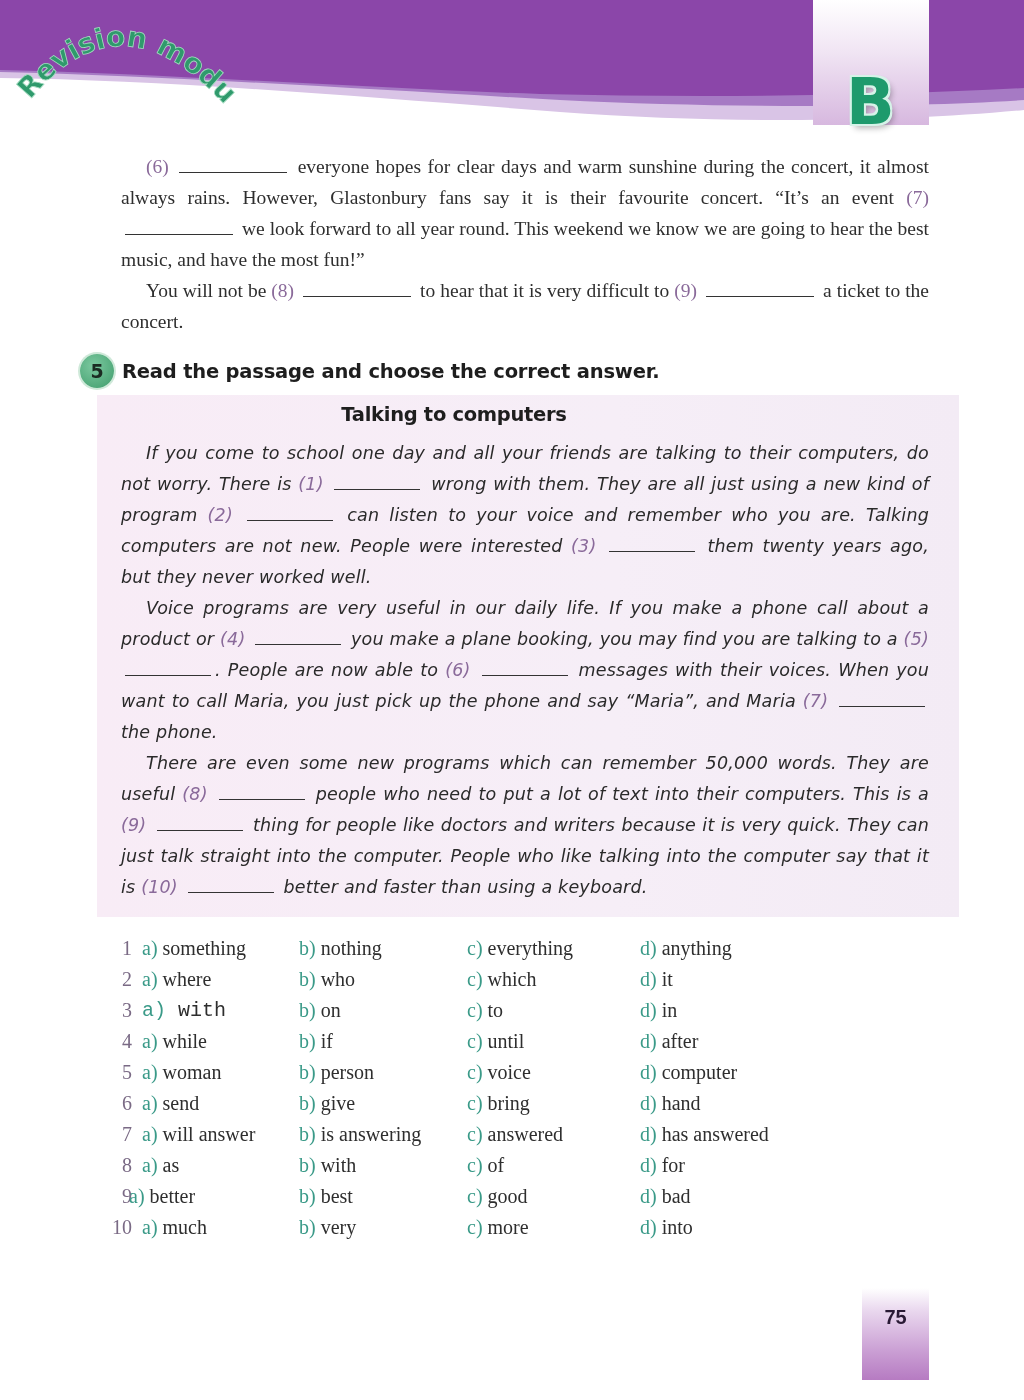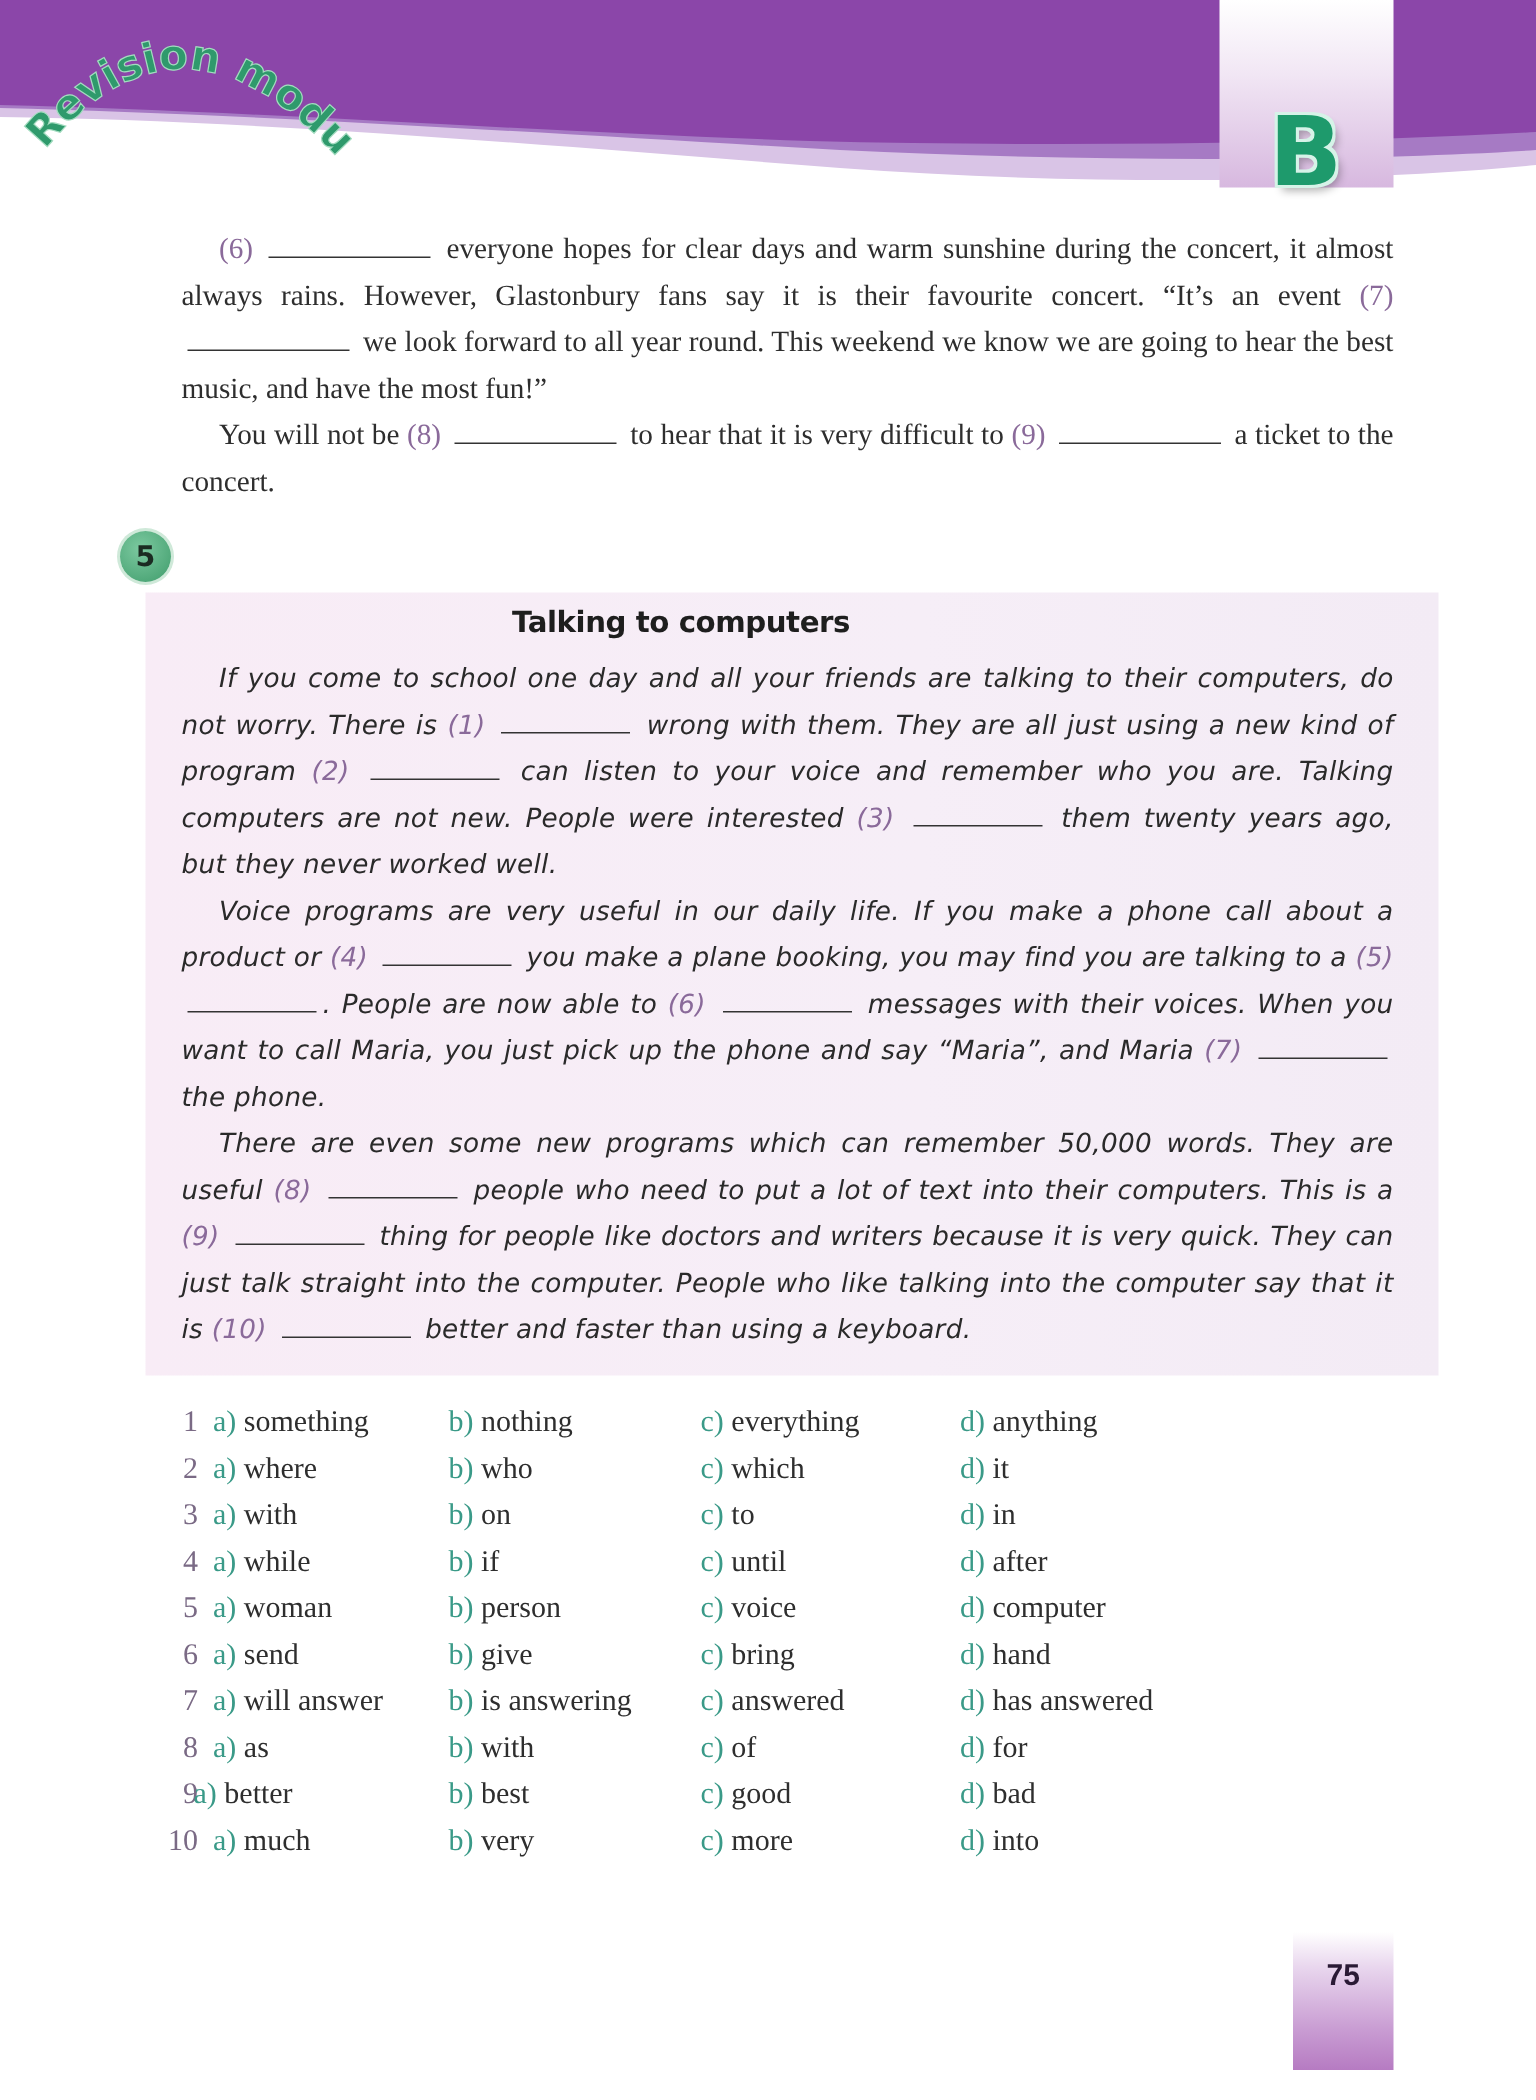--- a/index.html
+++ b/index.html
@@ -91,20 +91,21 @@
     <span class="blank b-long"></span>
     <span>to hear that it is very difficult to</span>
     <span class="num">(9)</span>
     <span class="blank b-long"></span>
     <span>a ticket to the concert.</span>
   </p>
 </div>
 
 <div class="exercise">
   <div class="ex-badge">5</div>
+  <div class="ex-title">Read the passage and choose the correct answer.</div>
 </div>
 
 <div class="passage-box">
   <div class="passage-title">Talking to computers</div>
   <div class="passage-body">
     <p>
       <span>If you come to school one day and all your friends are talking to their computers, do not worry. There is</span>
       <span class="num">(1)</span>
       <span class="blank b-short"></span>
       <span>wrong with them. They are all just using a new kind of program</span>
@@ -154,21 +155,21 @@
     </div>
     <div class="opt-row" style="top: 31px;">
       <span class="opt-num">2</span>
       <span class="opt" style="left: 34px;"><span class="lt">a)</span> <span>where</span></span>
       <span class="opt" style="left: 191px;"><span class="lt">b)</span> <span>who</span></span>
       <span class="opt" style="left: 359px;"><span class="lt">c)</span> <span>which</span></span>
       <span class="opt" style="left: 532px;"><span class="lt">d)</span> <span>it</span></span>
     </div>
     <div class="opt-row" style="top: 62px;">
       <span class="opt-num">3</span>
-      <span class="opt" style="left: 34px;"><span class="lt">a)</span> <span>with</span></span>
+      <span class="opt" style="left: 34px; font-family: Liberation Mono, monospace;"><span class="lt">a)</span> <span>with</span></span>
       <span class="opt" style="left: 191px;"><span class="lt">b)</span> <span>on</span></span>
       <span class="opt" style="left: 359px;"><span class="lt">c)</span> <span>to</span></span>
       <span class="opt" style="left: 532px;"><span class="lt">d)</span> <span>in</span></span>
     </div>
     <div class="opt-row" style="top: 93px;">
       <span class="opt-num">4</span>
       <span class="opt" style="left: 34px;"><span class="lt">a)</span> <span>while</span></span>
       <span class="opt" style="left: 191px;"><span class="lt">b)</span> <span>if</span></span>
       <span class="opt" style="left: 359px;"><span class="lt">c)</span> <span>until</span></span>
       <span class="opt" style="left: 532px;"><span class="lt">d)</span> <span>after</span></span>

